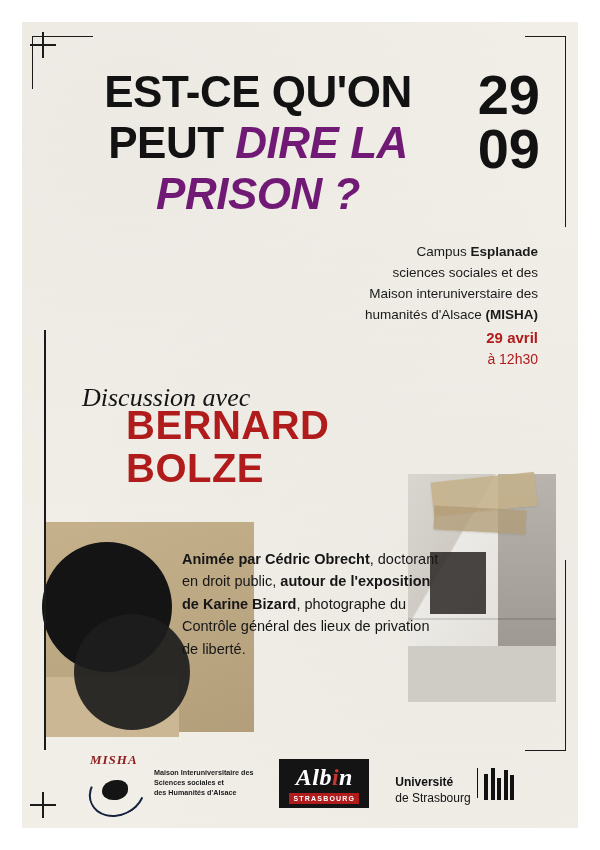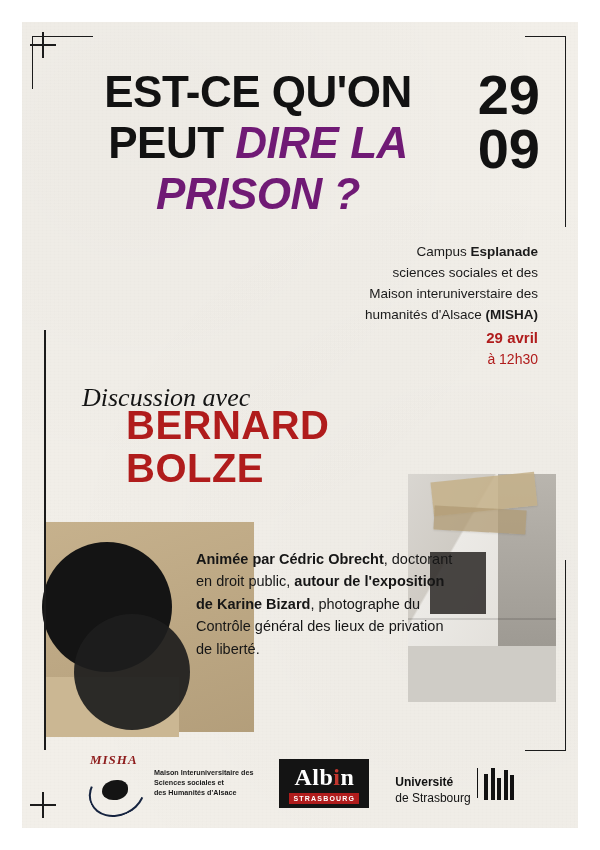--- a/index.html
+++ b/index.html
@@ -207,21 +207,21 @@
     left: 250px; top: 458px;
     font-size: 15px;
     font-weight: bold;
     line-height: 1.2;
     color: #141414;
     text-transform: uppercase;
   }
 
   .credits {
     position: absolute;
-    left: 196px; top: 548px;
+    left: 182px; top: 548px;
     width: 260px;
     font-size: 14.5px;
     line-height: 1.55;
     color: #161616;
   }
   .credits b { font-weight: bold; }
 
   
   .logos {
     position: absolute;
@@ -274,20 +274,21 @@
     color: #ffffff;
     padding: 6px 10px 4px;
     text-align: center;
   }
   .albin .name {
     font-family: "Liberation Serif", serif;
     font-weight: bold;
     font-size: 24px;
     line-height: 1;
     letter-spacing: .5px;
+    font-style: italic;
   }
   .albin .name .dot { color: #c2372f; }
   .albin .sub {
     margin-top: 4px;
     background: #b01c1c;
     color: #fff;
     font-size: 7px;
     letter-spacing: 1.2px;
     padding: 2px 4px;
     font-weight: bold;

